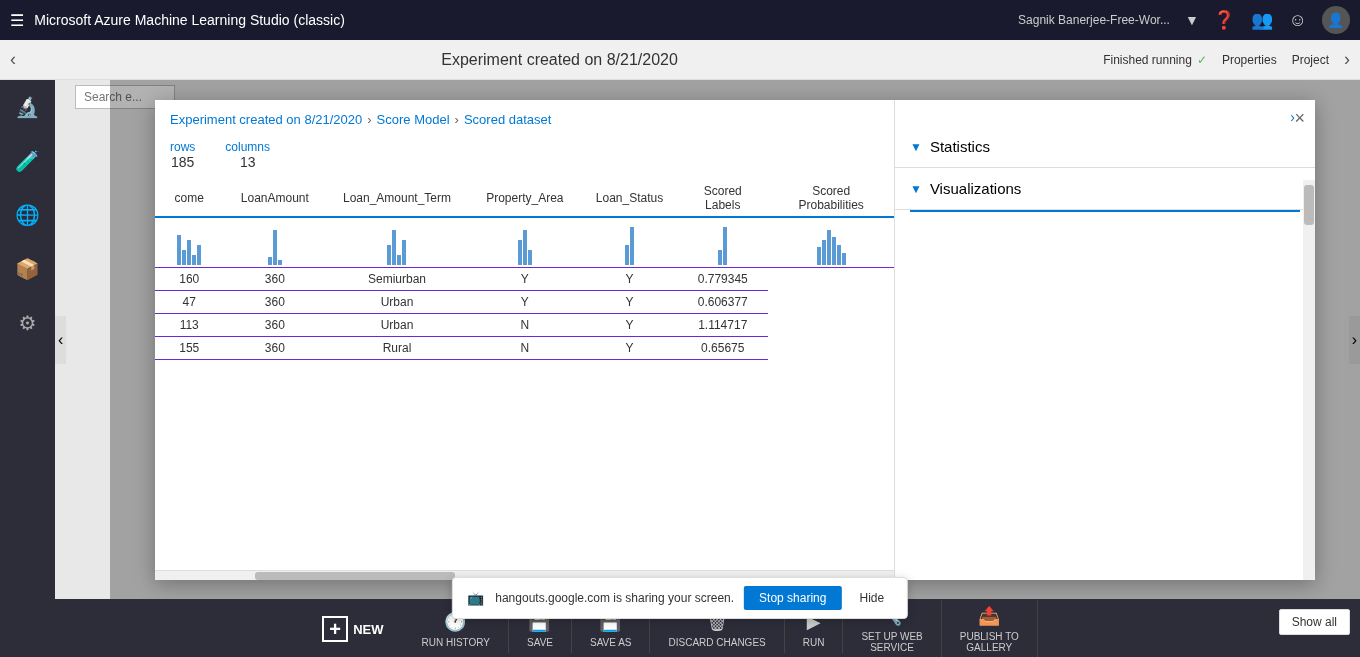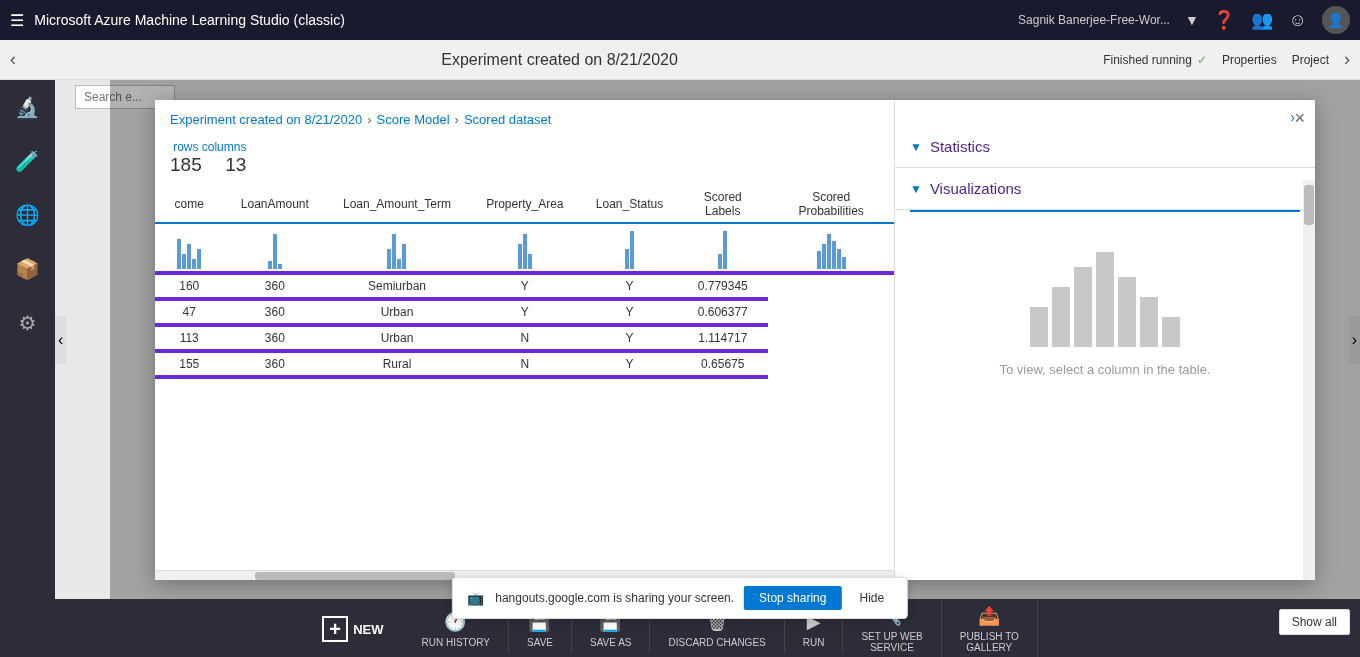--- a/index.html
+++ b/index.html
@@ -46,50 +46,50 @@
     
     .modal-left { flex: 1; border-right: 1px solid #ddd; overflow: hidden; display: flex; flex-direction: column; }
 
     
     .breadcrumb { padding: 12px 15px 8px; font-size: 13px; display: flex; align-items: center; gap: 5px; }
     .breadcrumb-link { color: #0078d4; cursor: pointer; }
     .breadcrumb-separator { color: #666; }
     .breadcrumb-current { color: #0078d4; cursor: pointer; }
 
     
-    .stats-row { display: flex; padding: 5px 15px 10px; }
+    .stats-row { display: flex; padding: 5px 15px 10px; gap: 30px; }
     .stat-item { text-align: center; }
     .stat-label { font-size: 12px; color: #0078d4; }
-    .stat-value { font-size: 19px; color: #333; text-align: right; }
+    .stat-value { font-size: 14px; color: #333; }
 
     
     .table-container { overflow: auto; flex: 1; position: relative; }
     .data-table { width: 100%; border-collapse: collapse; font-size: 12px; }
     .data-table th {
       background: white; border-bottom: 2px solid #0078d4; padding: 4px 8px;
       text-align: center; color: #333; font-weight: normal; white-space: nowrap; position: sticky; top: 0;
     }
-    .data-table td { padding: 4px 8px; text-align: center; border-bottom: 4px solid #6d28d9; color: #333; }
+    .data-table td { padding: 4px 8px; text-align: center; border-bottom: 1px solid #6d28d9; color: #333; }
     .data-table .chart-row td { height: 50px; vertical-align: bottom; padding: 2px 8px; }
     
     
     .mini-chart { display: flex; align-items: flex-end; justify-content: center; gap: 1px; height: 40px; }
     .mini-bar { width: 4px; background: #5b9bd5; }
 
     .text-blue { color: #0078d4; }
     .text-orange { color: #e67e22; }
 
     
     .modal-right { width: 420px; display: flex; flex-direction: column; }
     
     .section-header {
       display: flex; align-items: center; padding: 12px 15px;
       border-bottom: 1px solid #ddd; cursor: pointer; gap: 8px;
     }
-    .section-header-title { font-size: 15px; color: #4c1d95; }
+    .section-header-title { font-size: 15px; color: #000000; }
     .section-arrow { color: #0078d4; font-size: 12px; }
 
     .viz-placeholder {
       display: flex; flex-direction: column; align-items: center; justify-content: center;
       height: 200px; color: #999; font-size: 13px; text-align: center; padding: 20px;
     }
     .viz-chart { display: flex; align-items: flex-end; gap: 4px; height: 100px; margin-bottom: 15px; }
     .viz-bar { width: 18px; background: #c8c8c8; }
 
     
@@ -348,32 +348,20 @@
             <span class="section-arrow">▼</span>
             <span class="section-header-title">Statistics</span>
           </div>
 
           <div class="section-header">
             <span class="section-arrow">▼</span>
             <span class="section-header-title">Visualizations</span>
           </div>
           <div style="border-bottom:2px solid #0078d4;margin:0 15px;"></div>
 
-          <div class="viz-placeholder">
-            <div class="viz-chart">
-              <div class="viz-bar" style="height:40px;"></div>
-              <div class="viz-bar" style="height:60px;"></div>
-              <div class="viz-bar" style="height:80px;"></div>
-              <div class="viz-bar" style="height:95px;"></div>
-              <div class="viz-bar" style="height:70px;"></div>
-              <div class="viz-bar" style="height:50px;"></div>
-              <div class="viz-bar" style="height:30px;"></div>
-            </div>
-            <div>To view, select a column in the table.</div>
-          </div>
         </div>
 
       </div>
     </div>
 
   </div>
 </div>
 
 <div class="toolbar">
   <div class="toolbar-new">

